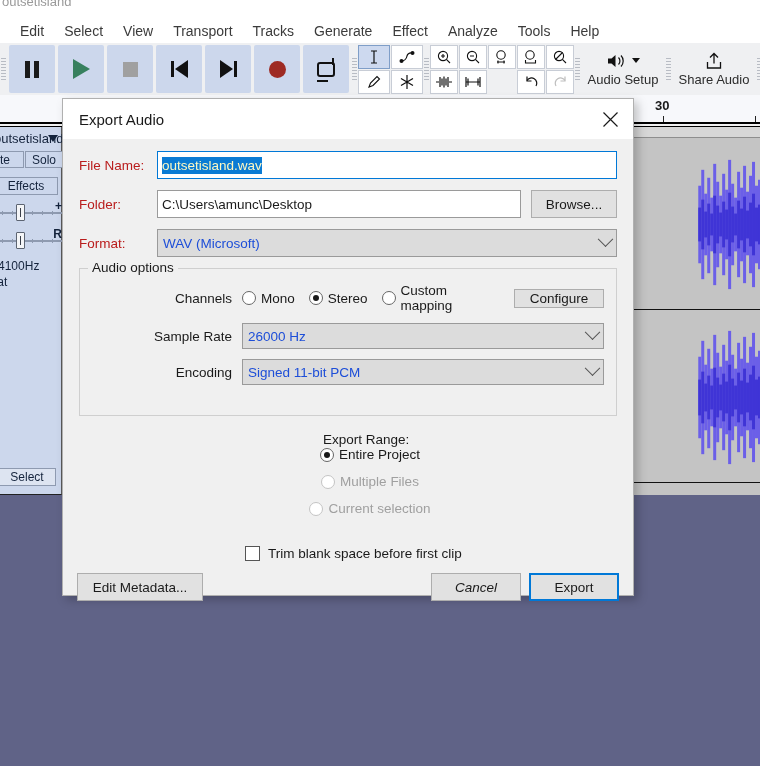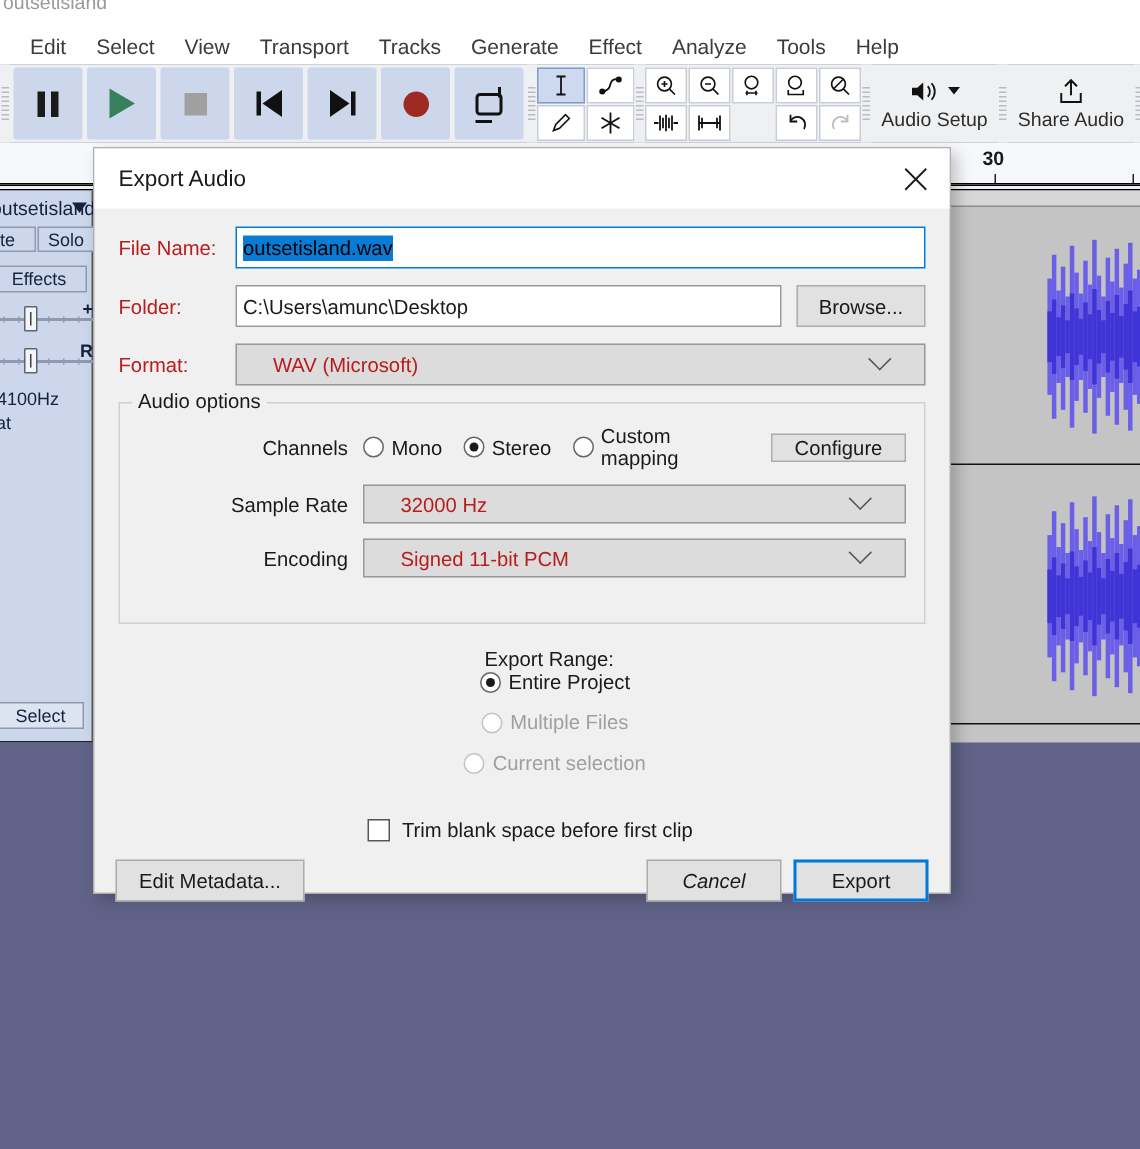--- a/index.html
+++ b/index.html
@@ -237,32 +237,32 @@
     width: 78px; font-size: 13.5px; color: #b91c1c; flex: none;
   }
   .fctrl { flex: 1; display: flex; align-items: center; gap: 10px; }
 
   .textbox {
     flex: 1; height: 28px; background: #ffffff; border: 1px solid #0078d7;
     display: flex; align-items: center; padding: 0 4px; font-size: 13.5px;
     color: #1a1a1a;
   }
   .textbox.plain { border-color: #9a9a9a; }
-  .sel-text { background: #0a7bd4; color: #000000; padding: 1px 0; }
+  .sel-text { background: #0a7bd4; color: #fef9c3; padding: 1px 0; }
 
   .btn {
     height: 28px; min-width: 86px; background: #e1e1e1; border: 1px solid #adadad;
     font-size: 13.5px; color: #1a1a1a; display: flex; align-items: center;
     justify-content: center; padding: 0 10px;
   }
 
   .combo {
     flex: 1; height: 28px; background: #dcdcdc; border: 1px solid #9a9a9a;
-    display: flex; align-items: center; padding: 0 24px; font-size: 13.5px;
-    color: #b91c1c; position: relative;
+    display: flex; align-items: center; padding: 0 5px; font-size: 13.5px;
+    color: #1d4ed8; position: relative;
   }
   .combo .cv { flex: 1; }
   .chev {
     width: 11px; height: 11px; border-right: 1.5px solid #555;
     border-bottom: 1.5px solid #555; transform: rotate(45deg) translate(-3px,-3px);
     flex: none;
   }
 
   
   .groupbox {
@@ -764,21 +764,21 @@
         <div class="radio">
           <span class="dot"></span>
           <span>Custom mapping</span>
         </div>
         <div class="btn" style="min-width:90px;height:19px;">Configure</div>
       </div>
 
       <div class="grow">
         <span class="glabel">Sample Rate</span>
         <div class="combo combo-sm">
-          <span class="cv">32000 Hz</span>
+          <span class="cv">26000 Hz</span>
           <span class="chev"></span>
         </div>
       </div>
 
       <div class="grow">
         <span class="glabel">Encoding</span>
         <div class="combo combo-sm">
           <span class="cv">Signed 11-bit PCM</span>
           <span class="chev"></span>
         </div>

